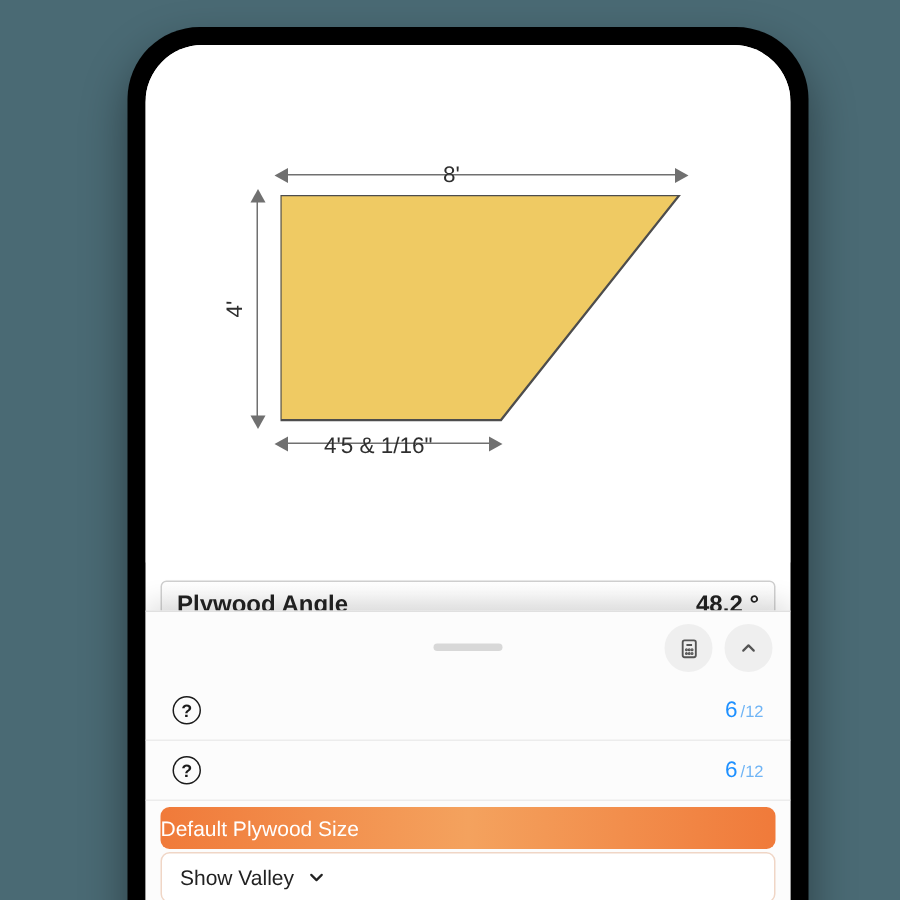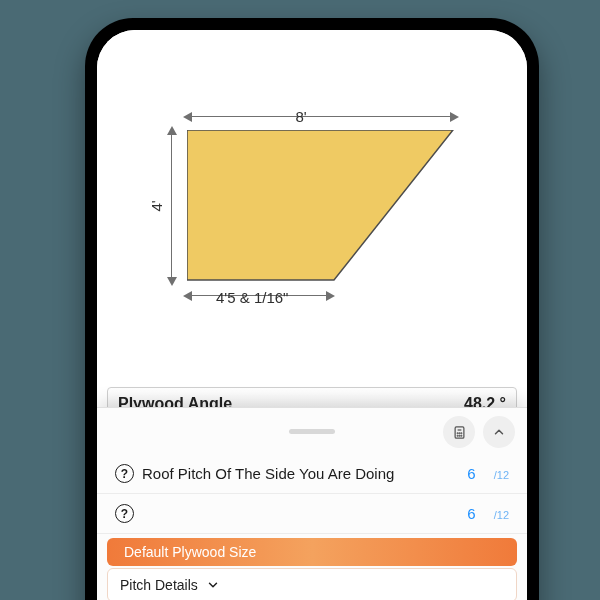--- a/index.html
+++ b/index.html
@@ -150,25 +150,25 @@
     color:#1c1c1c;
   }
   .row .lbl { display:flex;align-items:center;gap:8px; }
   .help {
     width:17px;height:17px;border:1.6px solid #1c1c1c;border-radius:50%;
     display:inline-flex;align-items:center;justify-content:center;
     font-size:12px;font-weight:700;color:#1c1c1c;
     line-height:1;
   }
   .val-blue { color:#1e90ff;font-weight:500;font-size:15px; }
-  .val-blue .denom { font-size:11px;color:#6fb4f5;margin-left:18px; }
+  .val-blue .denom { font-size:11px;color:#6fb4f5;margin-left:2px; }
 
   .section-header {
     margin:4px 10px 2px 10px;
-    padding:6px 17px;
+    padding:6px 0;
     border-radius:6px;
     color:#fff;
     font-size:14px;
     background: linear-gradient(90deg,#f07a3a 0%, #f4a25e 50%, #f07a3a 100%);
   }
   .details-row {
     margin:0 10px 6px 10px;
     background:#fff;
     border-radius:6px;
     border:1px solid #f0d6c6;
@@ -239,41 +239,40 @@
             <svg width="14" height="14" viewBox="0 0 24 24" fill="none" stroke="#555" stroke-width="2.5" stroke-linecap="round" stroke-linejoin="round">
                 <polyline points="6 15 12 9 18 15"></polyline>
               </svg>
           </div>
         </div>
       </div>
 
       <div class="row">
         <div class="lbl">
           <span class="help">?</span>
-          <span>Roof Pitch Of The Side You Are Doing</span>
         </div>
         <div class="val-blue">
           <span>6</span><span class="denom">/12</span>
         </div>
       </div>
 
       <div class="row">
         <div class="lbl">
           <span class="help">?</span>
         </div>
         <div class="val-blue">
           <span>6</span><span class="denom">/12</span>
         </div>
       </div>
 
       <div class="section-header">
         <span>Default Plywood Size</span>
       </div>
       <div class="details-row">
-        <span>Pitch Details</span>
+        <span>Show Valley</span>
         <svg width="14" height="14" viewBox="0 0 24 24" fill="none" stroke="#222" stroke-width="2.5" stroke-linecap="round" stroke-linejoin="round">
             <polyline points="6 9 12 15 18 9"></polyline>
           </svg>
       </div>
 
     </div>
 
   </div>
 </div>
 

